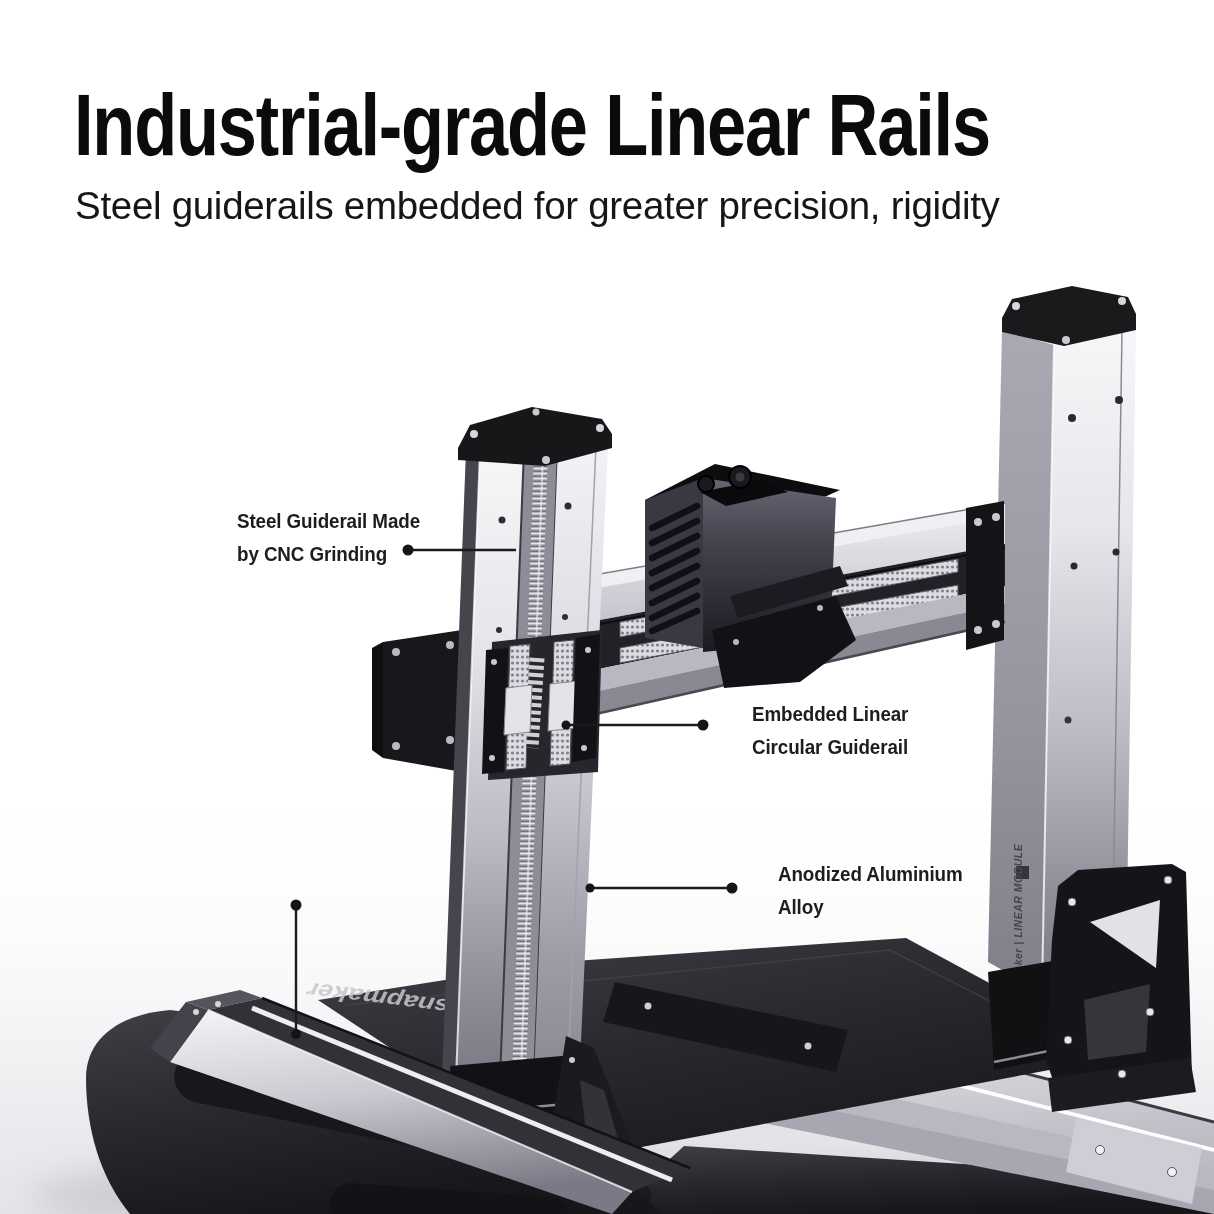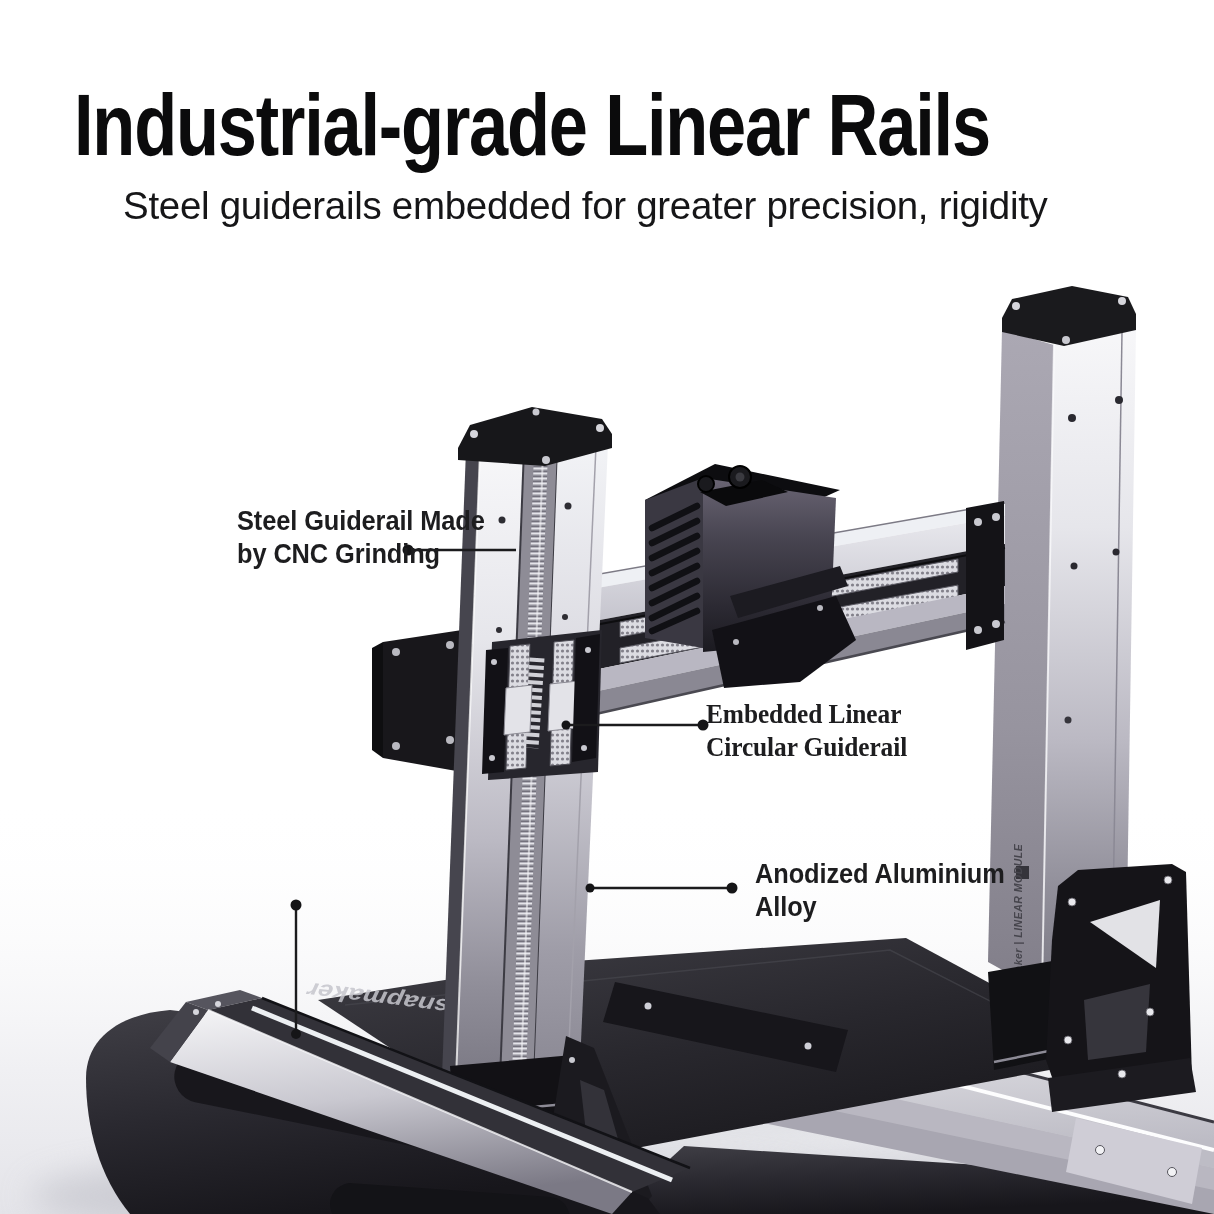--- a/index.html
+++ b/index.html
@@ -8,24 +8,24 @@
     font-family:"Liberation Sans","DejaVu Sans",sans-serif;
   }
   .scene{position:absolute;left:0;top:0;width:1214px;height:1214px;}
   .page-title{
     position:absolute;left:74px;top:74px;margin:0;
     font-size:88px;font-weight:700;letter-spacing:-1.5px;color:#0b0b0c;white-space:nowrap;
   }
   .page-title .squeeze{display:inline-block;transform:scaleX(.8);transform-origin:0 50%;}
   .subtitle{
     position:absolute;left:75px;top:180px;font-size:38.5px;line-height:52px;
-    color:#161618;letter-spacing:-.3px;font-weight:400;margin-left:48px;
+    color:#161618;letter-spacing:-.3px;font-weight:400;
   }
   .callout{
-    position:absolute;font-size:27px;font-weight:700;line-height:33px;
+    position:absolute;font-size:20px;font-weight:700;line-height:33px;
     color:#1d1d1f;letter-spacing:-.1px;white-space:nowrap;
   }
   .callout div{transform:scaleX(.94);transform-origin:0 50%;}
 </style>
 </head>
 <body>
 
 <div class="canvas">
 
   <svg class="scene" viewBox="0 0 1214 1214" xmlns="http://www.w3.org/2000/svg">
@@ -294,22 +294,22 @@
 
   <h1 class="page-title"><span class="squeeze">Industrial-grade Linear Rails</span></h1>
   <div class="subtitle">
     <div>Steel guiderails embedded for greater precision, rigidity</div>
   </div>
 
   <div class="callout" style="left:237px;top:505px;">
     <div>Steel Guiderail Made</div>
     <div>by CNC Grinding</div>
   </div>
-  <div class="callout" style="left:706px;top:698px;font-family:Liberation Serif, serif;">
+  <div class="callout" style="left:752px;top:698px;">
     <div>Embedded Linear</div>
     <div>Circular Guiderail</div>
   </div>
-  <div class="callout" style="left:755px;top:858px;">
+  <div class="callout" style="left:778px;top:858px;">
     <div>Anodized Aluminium</div>
     <div>Alloy</div>
   </div>
 
 </div>
 
 </body></html>

